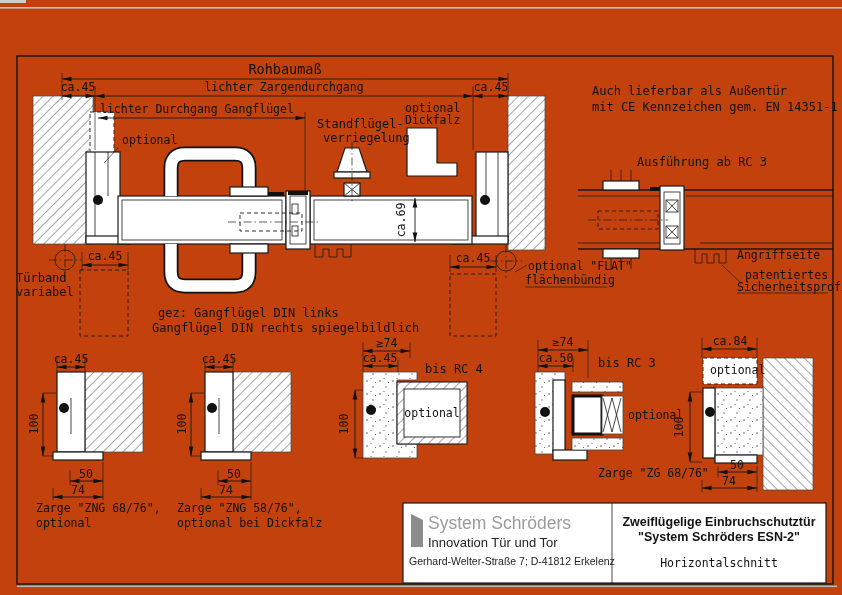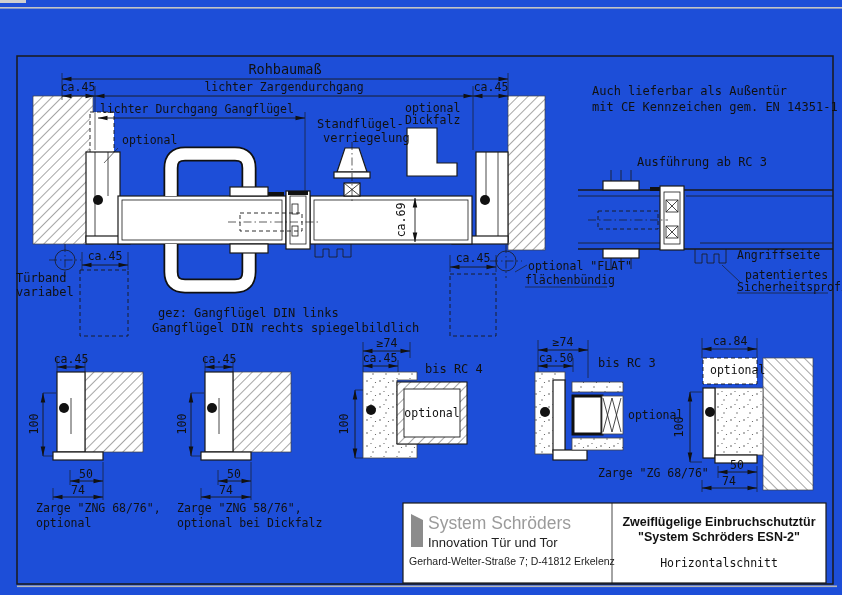--- a/index.html
+++ b/index.html
@@ -1,16 +1,16 @@
 <!DOCTYPE html>
 <html><head>
 <meta charset="utf-8">
 <style>
   html,body{margin:0;padding:0;background:#fff;}
-  .sheet{position:relative;width:842px;height:595px;background:#1d4ed8;overflow:hidden;
+  .sheet{position:relative;width:842px;height:595px;background:#c2410c;overflow:hidden;
          font-family:"DejaVu Sans Mono", monospace;}
   svg{display:block}
   .ln{stroke:#1a1a1a;stroke-width:1.4;fill:none}
   .ln2{stroke:#1a1a1a;stroke-width:0.8;fill:none}
   .lnw{stroke:#1a1a1a;stroke-width:1.2;fill:#fff}
   .dim{stroke:#1a1a1a;stroke-width:0.9;fill:none}
   .ext{stroke:#1a1a1a;stroke-width:0.65;fill:none}
   .dash{stroke:#1a1a1a;stroke-width:0.9;fill:none;stroke-dasharray:4 3}
   .dashf{stroke:#1a1a1a;stroke-width:0.9;fill:#fff;stroke-dasharray:4 3}
   .dd{stroke:#1a1a1a;stroke-width:0.7;fill:none;stroke-dasharray:8 3 1.5 3}

